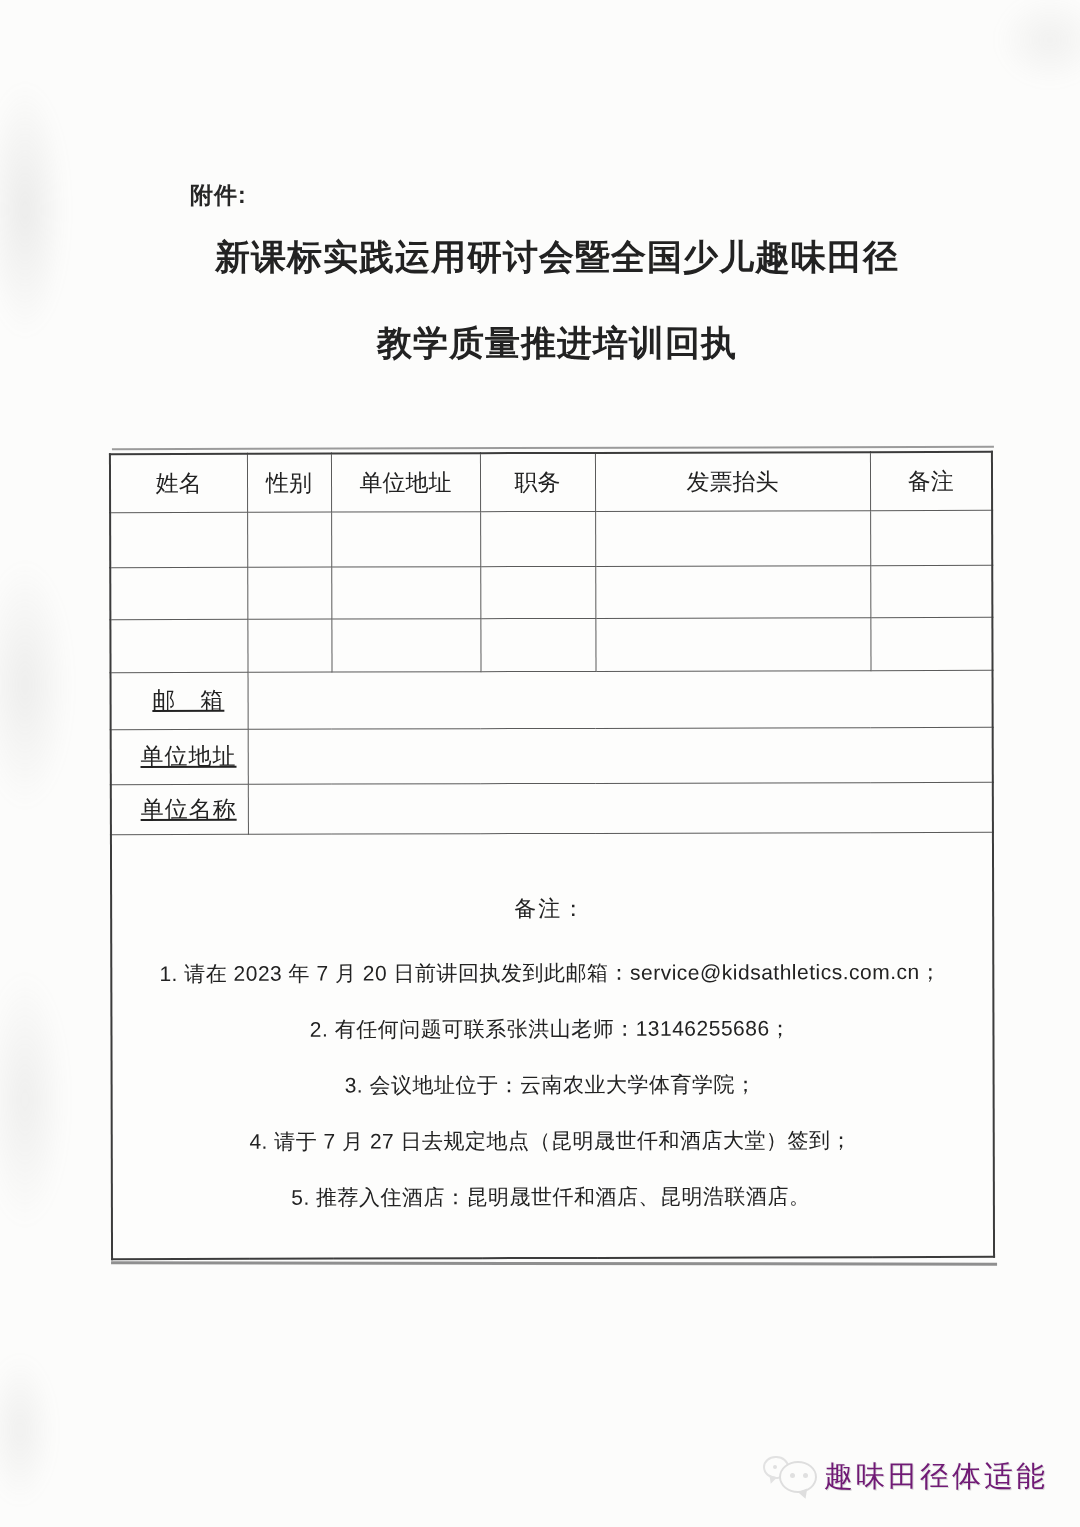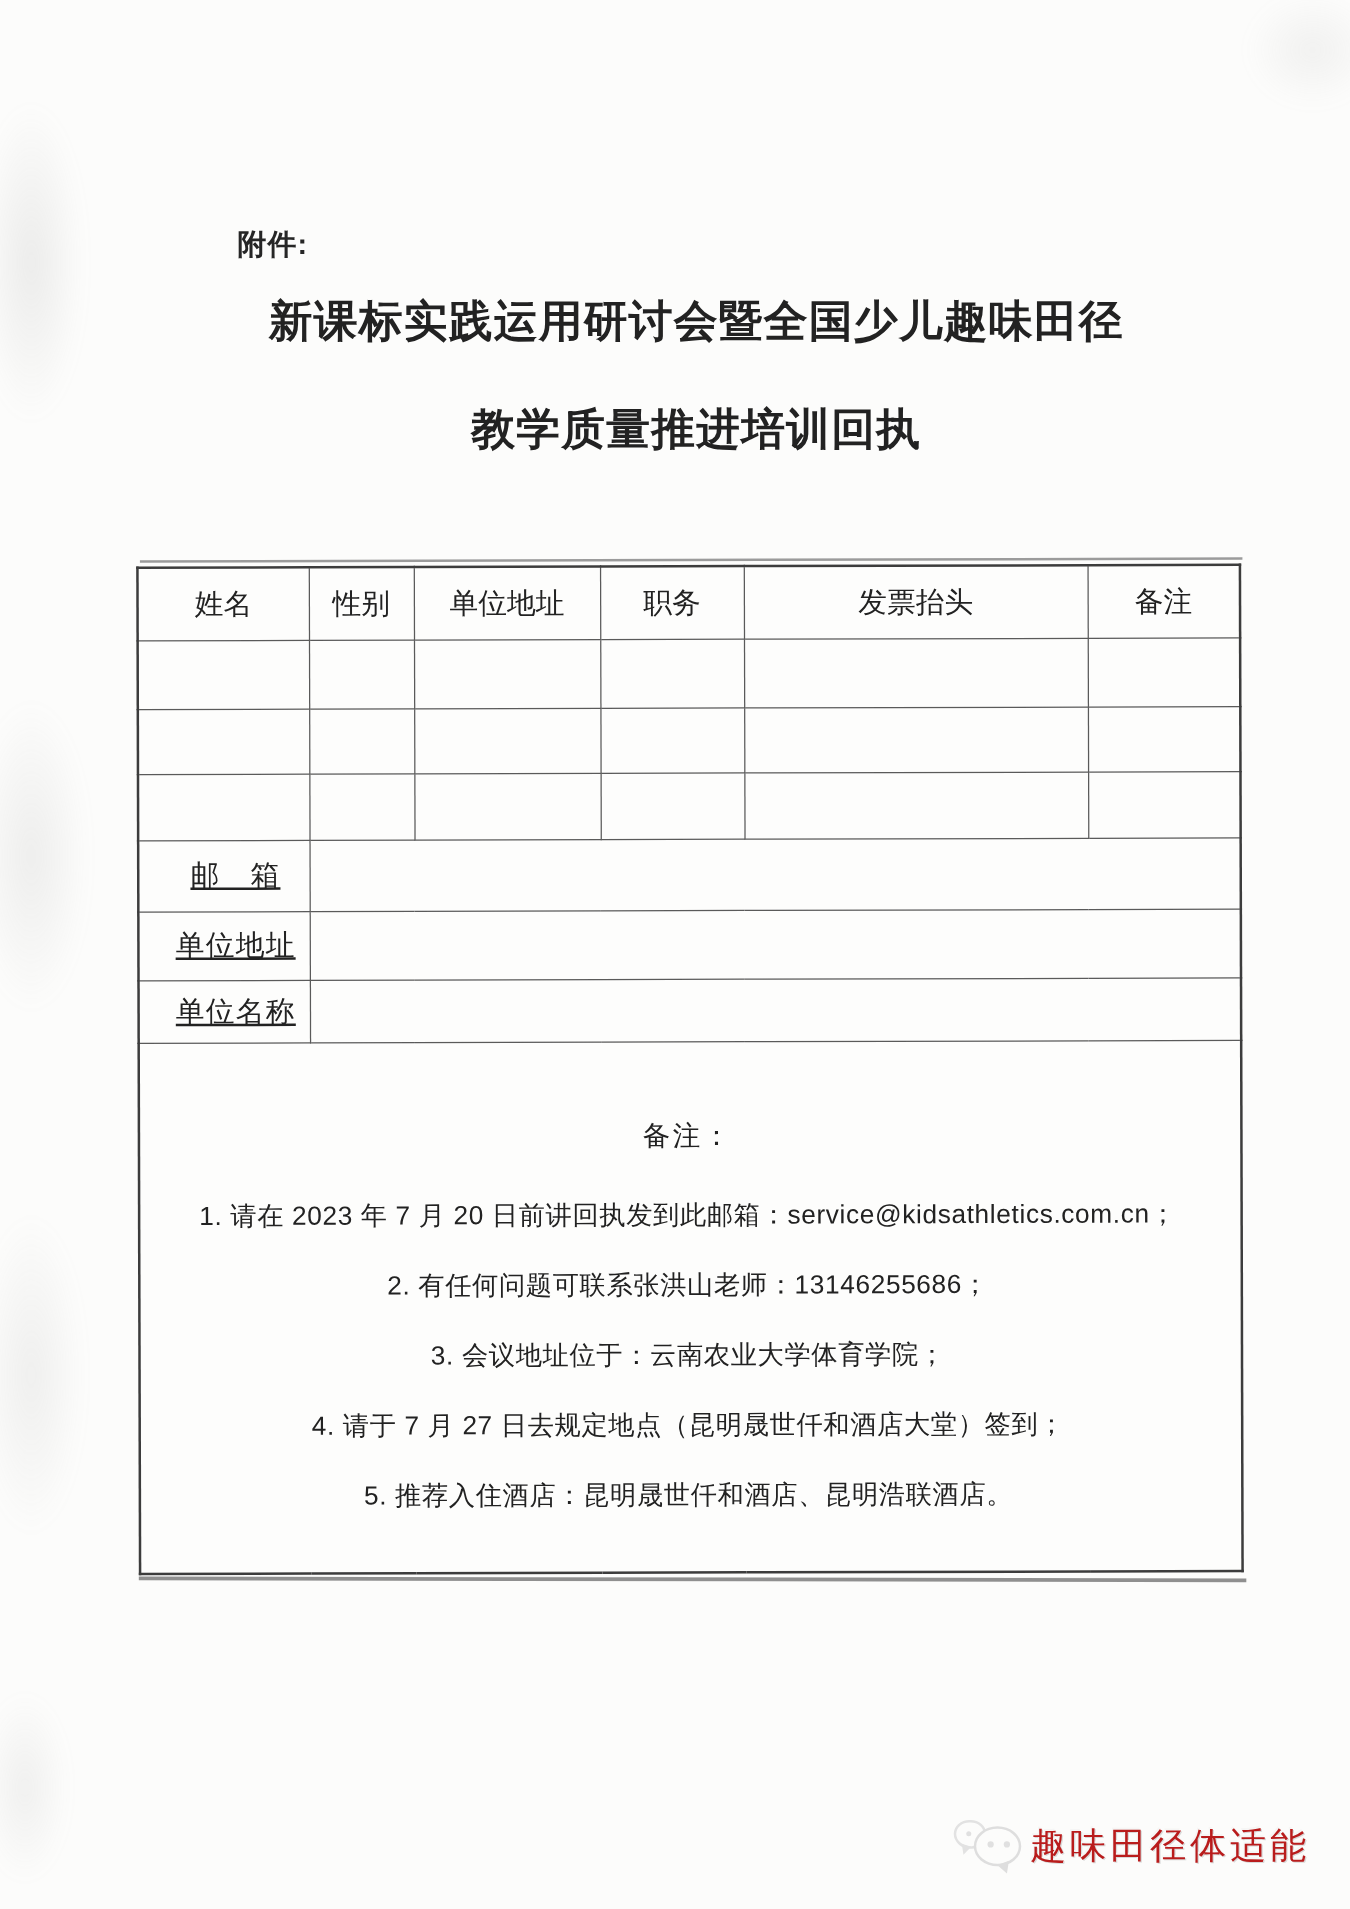--- a/index.html
+++ b/index.html
@@ -153,21 +153,21 @@
     transform: rotate(-20deg);
   }
   .wm-eye { position: absolute; width: 5px; height: 5px; border-radius: 50%; background: #e0e0e0; }
   .wm-eye.l { left: 9px; top: 10px; }
   .wm-eye.r { left: 22px; top: 10px; }
   .wm-eye.s { left: 8px; top: 7px; width: 4px; height: 4px; }
   .wm-text {
     font-size: 29px;
     letter-spacing: 3px;
     white-space: nowrap;
-    color: #b91c1c;
+    color: #701a75;
     text-shadow: -1px -1px 0 #f6f6f5, 1px 1px 0 #d9d9d9;
   }
 </style>
 </head>
 <body>
 
 <div class="artifact a1"></div>
 <div class="artifact a2"></div>
 <div class="artifact a3"></div>
 <div class="artifact a4"></div>

